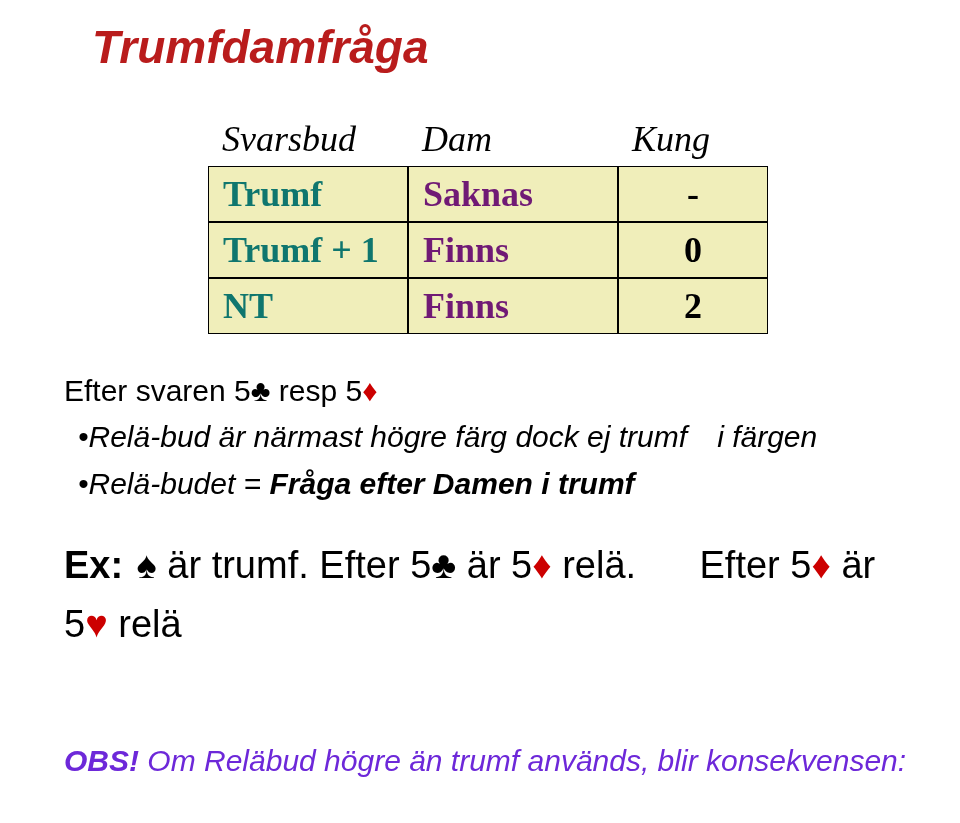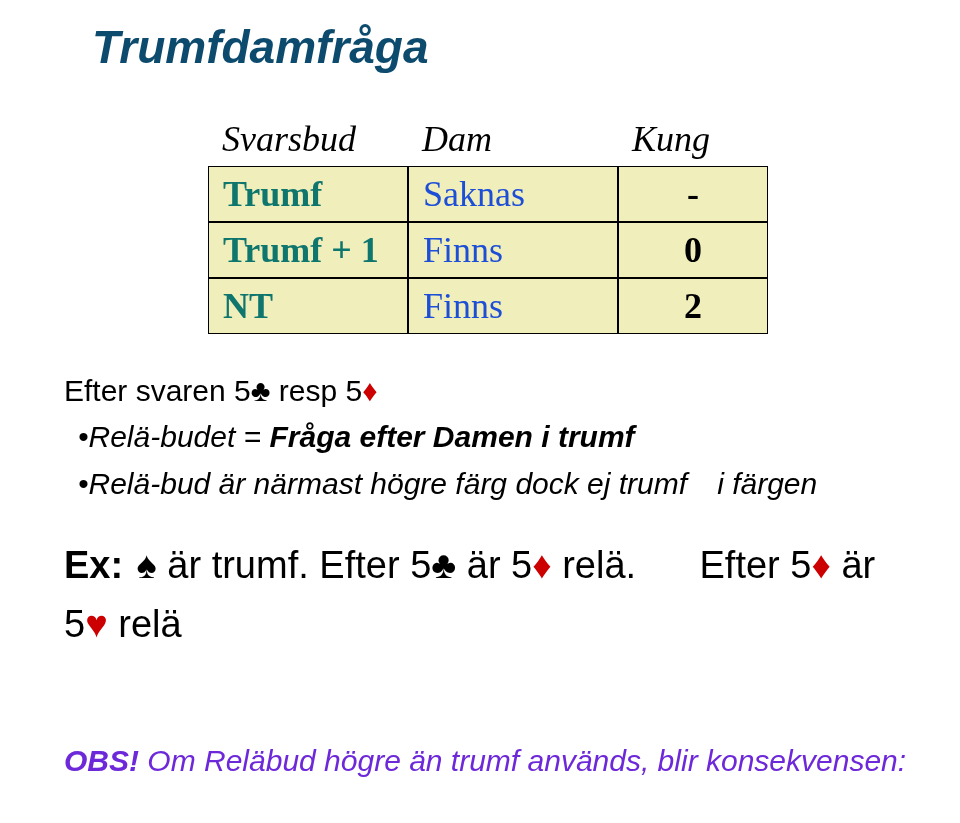--- a/index.html
+++ b/index.html
@@ -8,21 +8,21 @@
     width: 960px;
     height: 823px;
     background: #ffffff;
     font-family: Arial, Helvetica, sans-serif;
     color: #000;
   }
   .page {
     padding: 20px 40px 20px 56px;
   }
   .title {
-    color: #0c4a6e;
+    color: #b91c1c;
     font-size: 46px;
     font-weight: bold;
     font-style: italic;
     margin: 0 0 38px 36px;
   }
   .table-wrap {
     width: 560px;
     margin: 0 auto 40px auto;
   }
   table {
@@ -41,21 +41,21 @@
     font-weight: normal;
     color: #000;
     border: none;
     background: transparent;
   }
   .cell {
     background: #f0eeba;
     border: 1px solid #000;
   }
   .cell.red { color: #0f766e; font-weight: bold; }
-  .cell.navy { color: #1d4ed8; font-weight: normal; }
+  .cell.navy { color: #701a75; font-weight: bold; }
   .cell.num { color: #000; font-weight: bold; text-align: center; }
   .col-mid { width: 180px; }
   .col-right { width: 120px; }
 
   .efter-line {
     font-size: 30px;
     font-family: Arial, Helvetica, sans-serif;
     margin-left: 8px;
   }
 
@@ -129,24 +129,24 @@
     </tbody>
       </table>
   </div>
 
   <div class="efter-line">
     <span>Efter svaren 5</span><span class="suit-black">♣</span><span> resp 5</span><span class="suit-red">♦</span>
   </div>
 
   <div class="bullets">
     <div class="row">
-      <span>•Relä-budet  = </span><span class="bold-part">Fråga efter Damen i trumf</span>
+      <span>•Relä-bud är närmast högre färg dock ej trumf</span><span class="color-note">i färgen</span>
     </div>
     <div class="row">
-      <span>•Relä-bud är närmast högre färg dock ej trumf</span><span class="color-note">i färgen</span>
+      <span>•Relä-budet  = </span><span class="bold-part">Fråga efter Damen i trumf</span>
     </div>
   </div>
 
   <div class="ex-block">
     <div class="row">
       <span class="ex-label">Ex:</span>
       <span class="suit-black">♠</span><span> är trumf.  Efter 5</span><span class="suit-black">♣</span><span> är 5</span><span class="suit-red">♦</span><span> relä.</span>
       &nbsp;&nbsp;&nbsp;&nbsp;
       <span>Efter 5</span><span class="suit-red">♦</span><span> är 5</span><span class="suit-red">♥</span><span> relä</span>
     </div>

